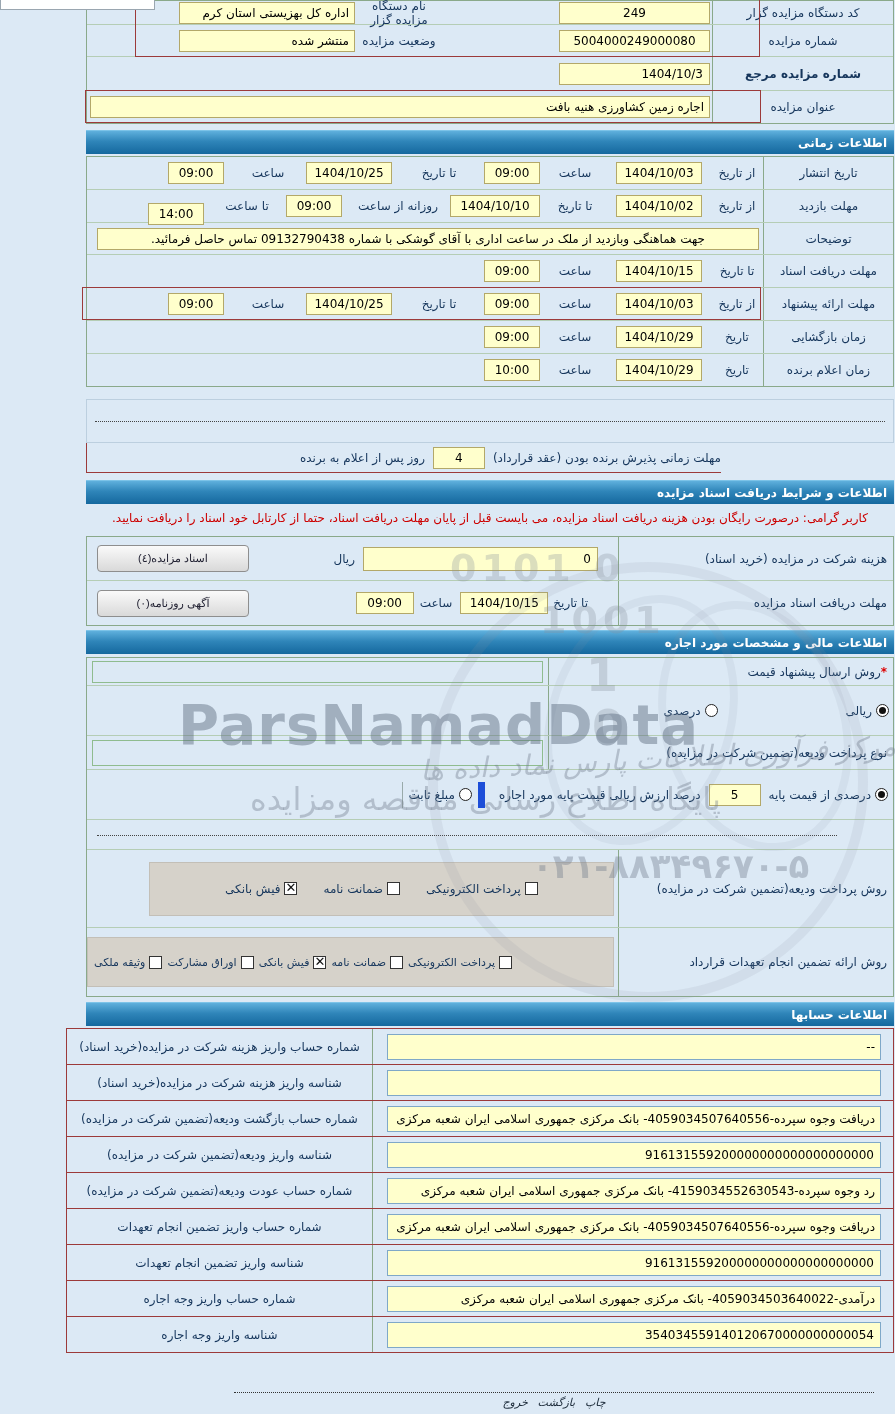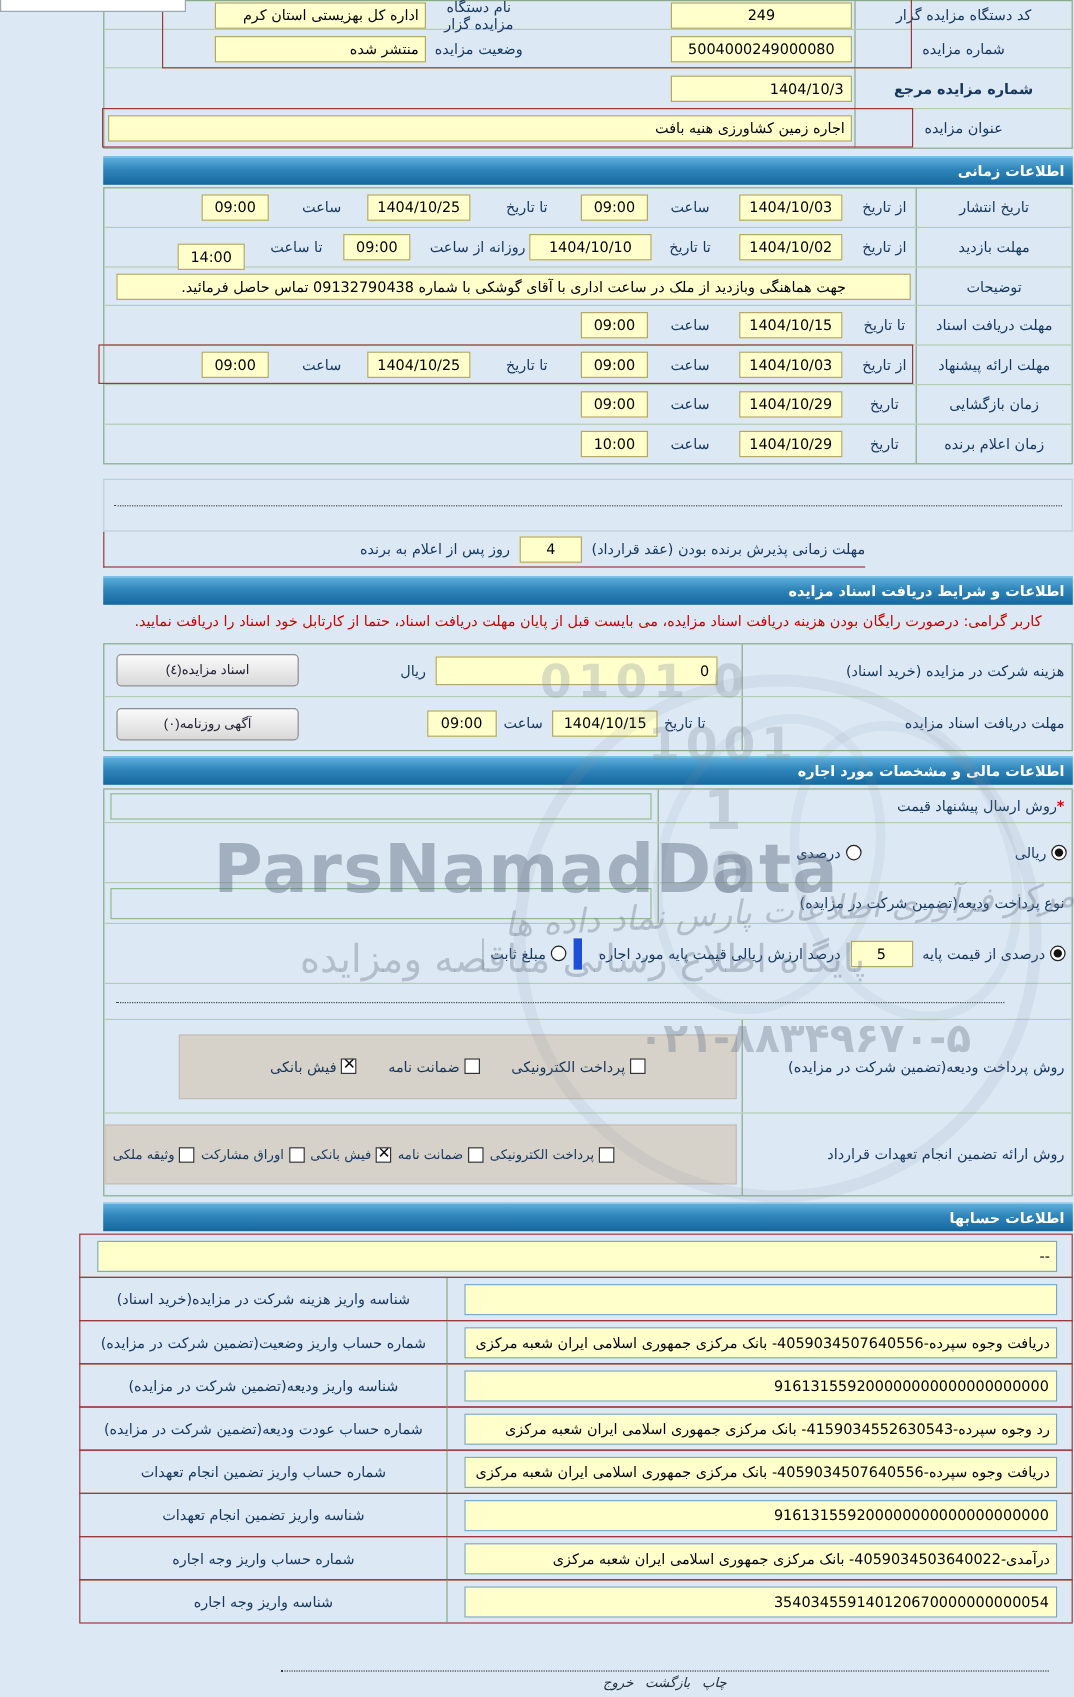--- a/index.html
+++ b/index.html
@@ -138,21 +138,21 @@
       </div>
 
       <div class="row r" style="height:33px;">
         <div class="cell-lbl lbl" style="width:130px;">مهلت بازدید</div>
         <div class="sub lbl" style="width:52px;">از تاریخ</div>
         <div class="sub" style="width:104px;">
             <div class="yin date" style="width:86px;margin:0 auto;">1404/10/02</div>
           </div>
         <div class="sub lbl" style="width:64px;">تا تاریخ</div>
         <div class="sub" style="width:96px;">
-            <div class="yin date" style="width:102px;margin:0 auto;">1404/10/10</div>
+            <div class="yin date" style="width:90px;margin:0 auto;">1404/10/10</div>
           </div>
         <div class="sub lbl" style="width:98px;">روزانه از ساعت</div>
         <div class="sub" style="width:70px;">
             <div class="yin date" style="width:56px;margin:0 auto;">09:00</div>
           </div>
         <div class="sub lbl" style="width:64px;">تا ساعت</div>
         <div class="sub" style="width:78px;margin-top:16px;">
             <div class="yin date" style="width:56px;margin:0 auto;">14:00</div>
           </div>
       </div>
@@ -348,32 +348,33 @@
       </div>
     </div>
 
     <div class="sechdr" style="margin-top:5px;">اطلاعات حسابها</div>
 
     <div style="width:828px;margin-top:3px;">
       <div class="acc-row">
           <div class="acc-val">
             <div class="yin blu far">--</div>
           </div>
+          <div class="acc-lbl lbl">شماره حساب واریز هزینه شرکت در مزایده(خرید اسناد)</div>
         </div>
       <div class="acc-row">
           <div class="acc-val">
             <div class="yin blu far"></div>
           </div>
           <div class="acc-lbl lbl">شناسه واریز هزینه شرکت در مزایده(خرید اسناد)</div>
         </div>
       <div class="acc-row">
           <div class="acc-val">
             <div class="yin blu far">دریافت وجوه سپرده-4059034507640556- بانک مرکزی جمهوری اسلامی ایران شعبه مرکزی</div>
           </div>
-          <div class="acc-lbl lbl">شماره حساب واریز وضعیت(تضمین شرکت در مزایده)</div>
+          <div class="acc-lbl lbl">شماره حساب بازگشت ودیعه(تضمین شرکت در مزایده)</div>
         </div>
       <div class="acc-row">
           <div class="acc-val">
             <div class="yin blu num">916131559200000000000000000000</div>
           </div>
           <div class="acc-lbl lbl">شناسه واریز ودیعه(تضمین شرکت در مزایده)</div>
         </div>
       <div class="acc-row">
           <div class="acc-val">
             <div class="yin blu far">رد وجوه سپرده-4159034552630543- بانک مرکزی جمهوری اسلامی ایران شعبه مرکزی</div>

